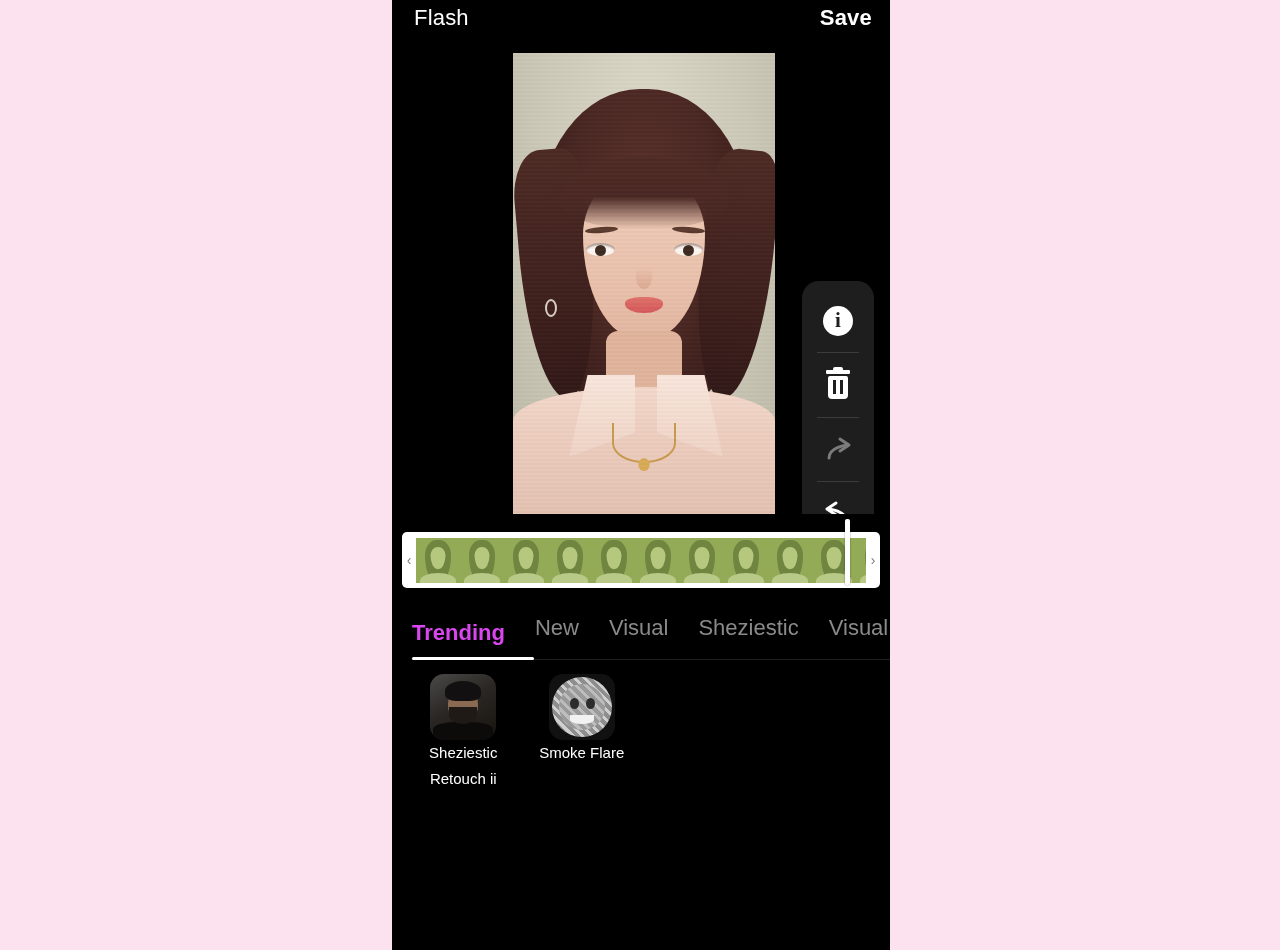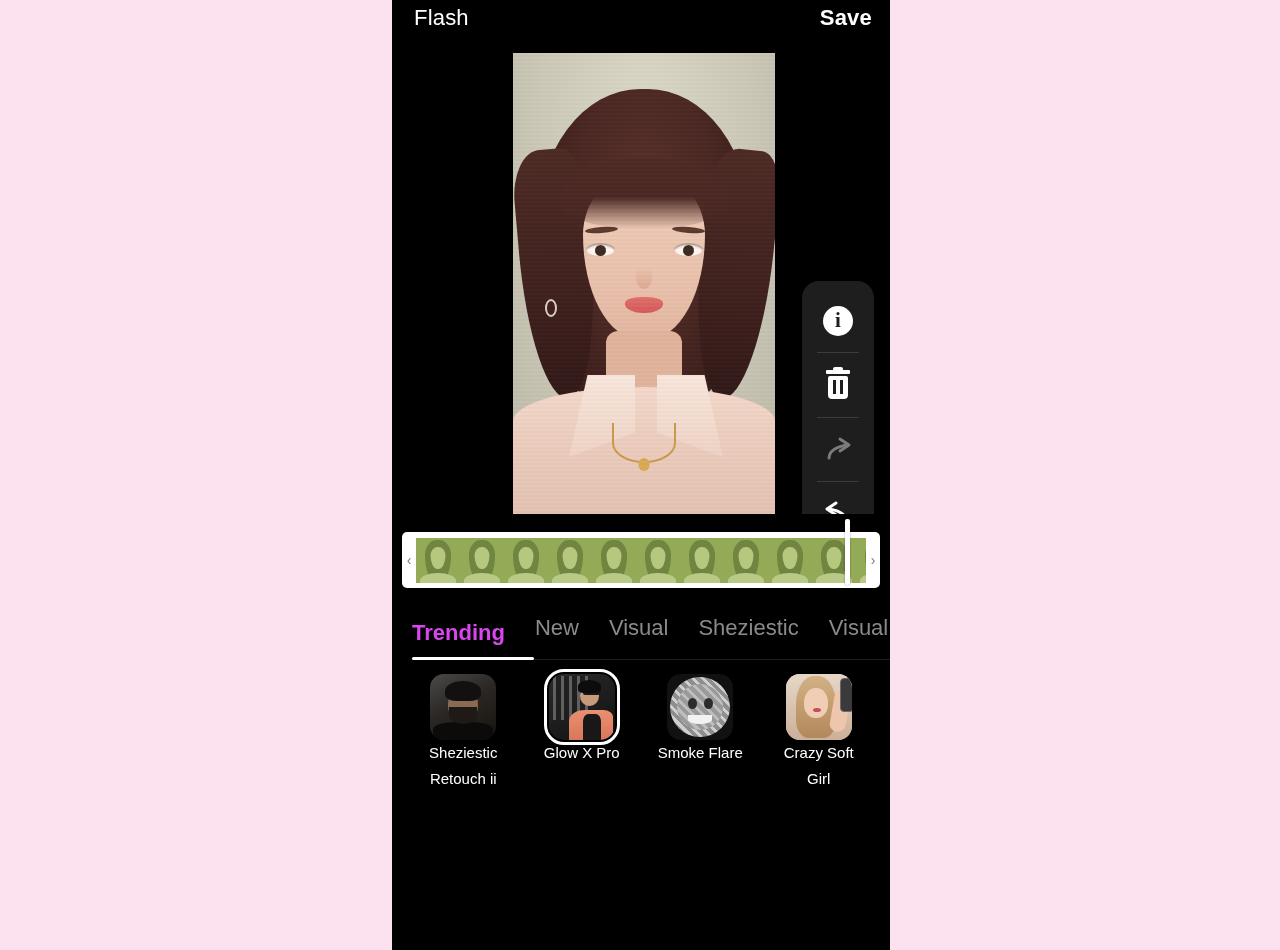--- a/index.html
+++ b/index.html
@@ -650,56 +650,33 @@
         <div class="filter-thumb th-sheziestic">
           <div class="s-body"></div>
             <div class="s-head"></div>
             <div class="s-beard"></div>
             <div class="s-hair"></div>
         </div>
         <div class="filter-label">Sheziestic
 Retouch ii</div>
       </div>
 
-      <div class="filter-cell">
-        <div class="filter-thumb th-glow selected">
-          <div class="g-rails"></div>
-            <div class="g-coat"></div>
-            <div class="g-shirt"></div>
-          <div class="g-head"></div>
-            <div class="g-glass"></div>
-            <div class="g-hair"></div>
-        </div>
-        <div class="filter-label">Glow X Pro</div>
-      </div>
 
 
 
       <div class="filter-cell">
         <div class="filter-thumb th-smoke">
           <div class="ring"></div>
             <div class="inner"></div>
           <div class="e1"></div>
             <div class="e2"></div>
             <div class="mouth"></div>
         </div>
         <div class="filter-label">Smoke Flare</div>
       </div>
 
 
 
-      <div class="filter-cell">
-        <div class="filter-thumb th-crazy">
-          <div class="bg"></div>
-            <div class="hair"></div>
-            <div class="face"></div>
-          <div class="lips"></div>
-            <div class="arm"></div>
-            <div class="phone"></div>
-        </div>
-        <div class="filter-label">Crazy Soft
-Girl</div>
-      </div>
 
     </div>
 
   </div>
 </div>
 
 </body></html>

